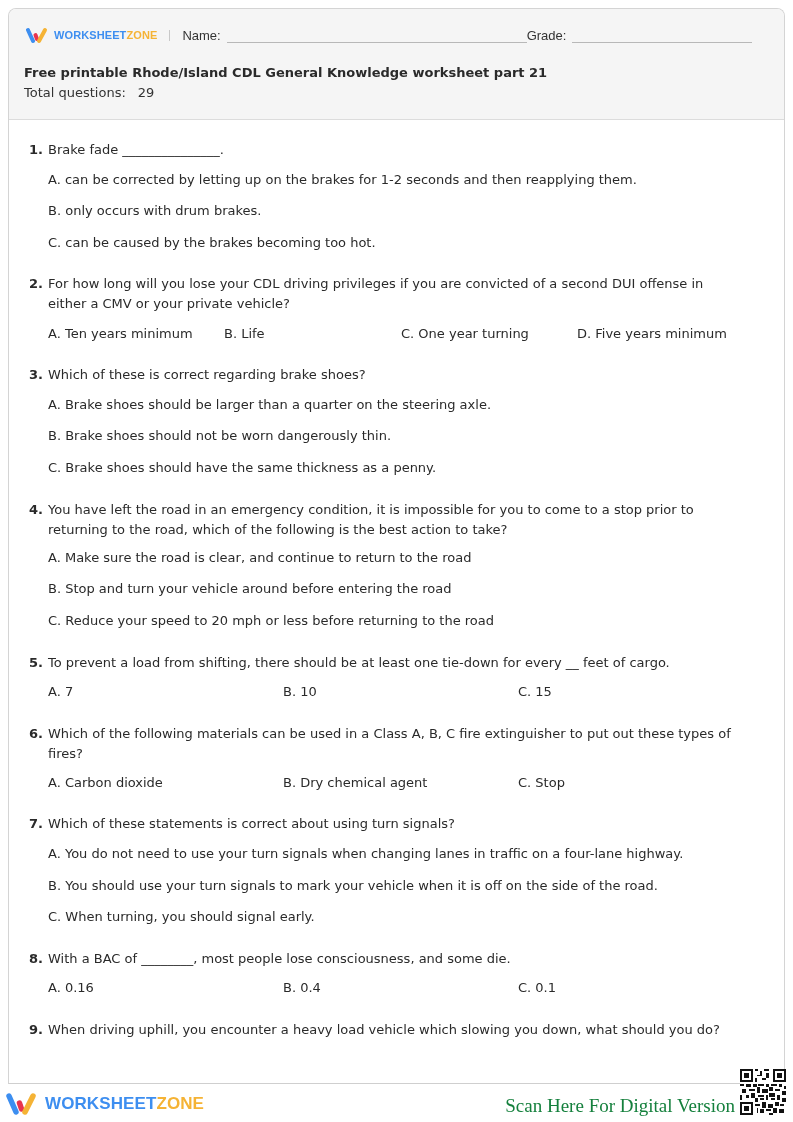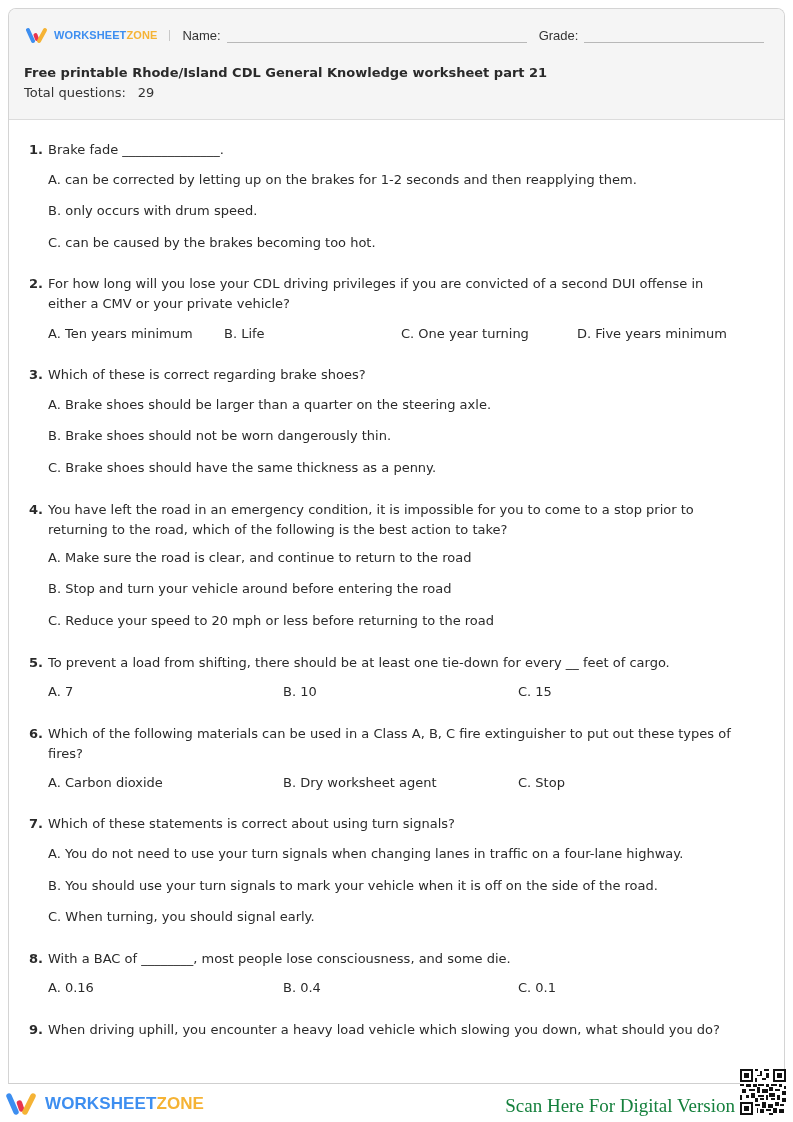--- a/index.html
+++ b/index.html
@@ -18,21 +18,21 @@
     .top-row { position: absolute; left: 17px; top: 15px; right: 18px; height: 22px; display: flex; align-items: center; }
     .logo { display: flex; align-items: center; }
     .logo svg { display: block; }
     .logo-text { font-family: "Liberation Sans", sans-serif; font-weight: bold; font-size: 11px; letter-spacing: 0.1px; margin-left: 4px; }
     .logo-text .w { color: #3d8ef0; }
     .logo-text .z { color: #f5b335; }
     .sep { width: 1px; height: 11px; background: #c8c8c8; margin: 0 12px 0 12px; }
     .field-label { font-size: 13px; color: #333; font-family: Liberation Sans, sans-serif; }
     .field-line { border-bottom: 1px solid #b8b8b8; height: 14px; margin-left: 6px; align-self: flex-end; margin-bottom: 3px; }
     .name-line { width: 300px; }
-    .grade-label { margin-left: 12px; }
+    .grade-label { }
     .grade-line { width: 180px; }
 
     .title { position: absolute; left: 15px; top: 56px; font-size: 13px; font-weight: bold; color: #2a2a2a; }
     .total { position: absolute; left: 15px; top: 76px; font-size: 13px; color: #333; }
     .total .num { margin-left: 12px; text-align: right; }
 
     .questions { position: absolute; left: 0; top: 122px; width: 100%; }
     .q { position: absolute; left: 0; width: 100%; }
     .q-row { position: relative; padding-left: 39px; padding-right: 40px; font-size: 13px; line-height: 19.5px; color: #2a2a2a; }
     .q-num { position: absolute; left: 20px; top: 0; font-weight: bold; }
@@ -68,21 +68,21 @@
     <div class="total">
       <span>Total questions:</span><span class="num">29</span>
     </div>
   </div>
 
   <div class="questions">
 
     <div class="q" style="top:9px">
       <div class="q-row"><span class="q-num">1.</span><span>Brake fade _______________.</span></div>
       <span class="opt" style="left:39px; top:32px">A. can be corrected by letting up on the brakes for 1-2 seconds and then reapplying them.</span>
-      <span class="opt" style="left:39px; top:63px">B. only occurs with drum speed.</span>
+      <span class="opt" style="left:39px; top:63px">B. only occurs with drum brakes.</span>
       <span class="opt" style="left:39px; top:95px">C. can be caused by the brakes becoming too hot.</span>
     </div>
 
     <div class="q" style="top:143px">
       <div class="q-row"><span class="q-num">2.</span><span>For how long will you lose your CDL driving privileges if you are convicted of a second DUI offense in either a CMV or your private vehicle?</span></div>
       <span class="opt" style="left:39px; top:52px">A. Ten years minimum</span>
       <span class="opt" style="left:215px; top:52px">B. Life</span>
       <span class="opt" style="left:392px; top:52px">C. One year turning</span>
       <span class="opt" style="left:568px; top:52px">D. Five years minimum</span>
     </div>
@@ -104,21 +104,21 @@
     <div class="q" style="top:522px">
       <div class="q-row"><span class="q-num">5.</span><span>To prevent a load from shifting, there should be at least one tie-down for every __ feet of cargo.</span></div>
       <span class="opt" style="left:39px; top:31px">A. 7</span>
       <span class="opt" style="left:274px; top:31px">B. 10</span>
       <span class="opt" style="left:509px; top:31px">C. 15</span>
     </div>
 
     <div class="q" style="top:593px">
       <div class="q-row"><span class="q-num">6.</span><span>Which of the following materials can be used in a Class A, B, C fire extinguisher to put out these types of fires?</span></div>
       <span class="opt" style="left:39px; top:51px">A. Carbon dioxide</span>
-      <span class="opt" style="left:274px; top:51px">B. Dry worksheet agent</span>
+      <span class="opt" style="left:274px; top:51px">B. Dry chemical agent</span>
       <span class="opt" style="left:509px; top:51px">C. Stop</span>
     </div>
 
     <div class="q" style="top:683px">
       <div class="q-row"><span class="q-num">7.</span><span>Which of these statements is correct about using turn signals?</span></div>
       <span class="opt" style="left:39px; top:32px">A. You do not need to use your turn signals when changing lanes in traffic on a four-lane highway.</span>
       <span class="opt" style="left:39px; top:64px">B. You should use your turn signals to mark your vehicle when it is off on the side of the road.</span>
       <span class="opt" style="left:39px; top:95px">C. When turning, you should signal early.</span>
     </div>
 

